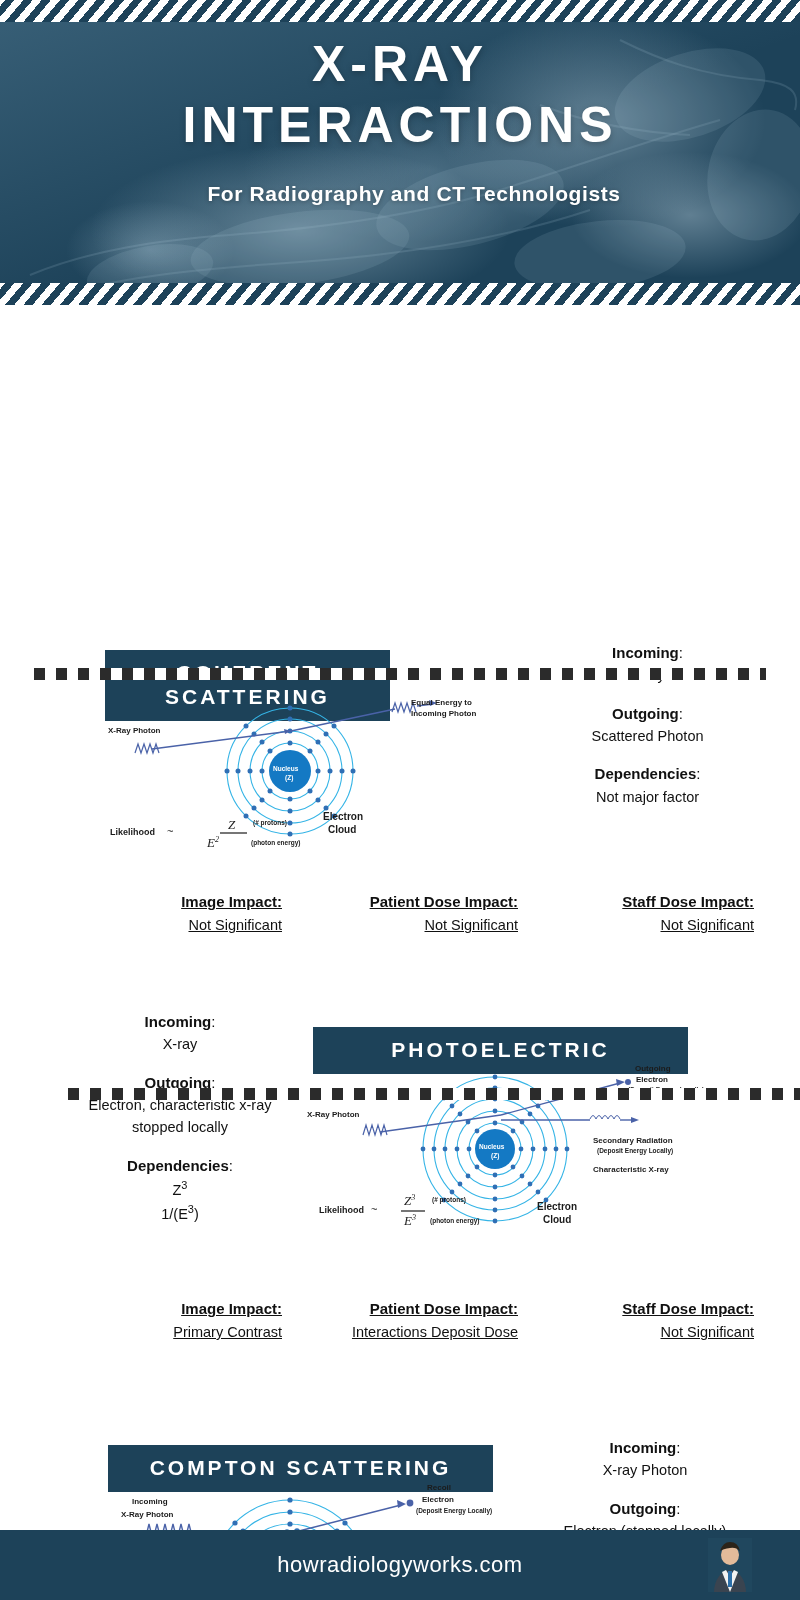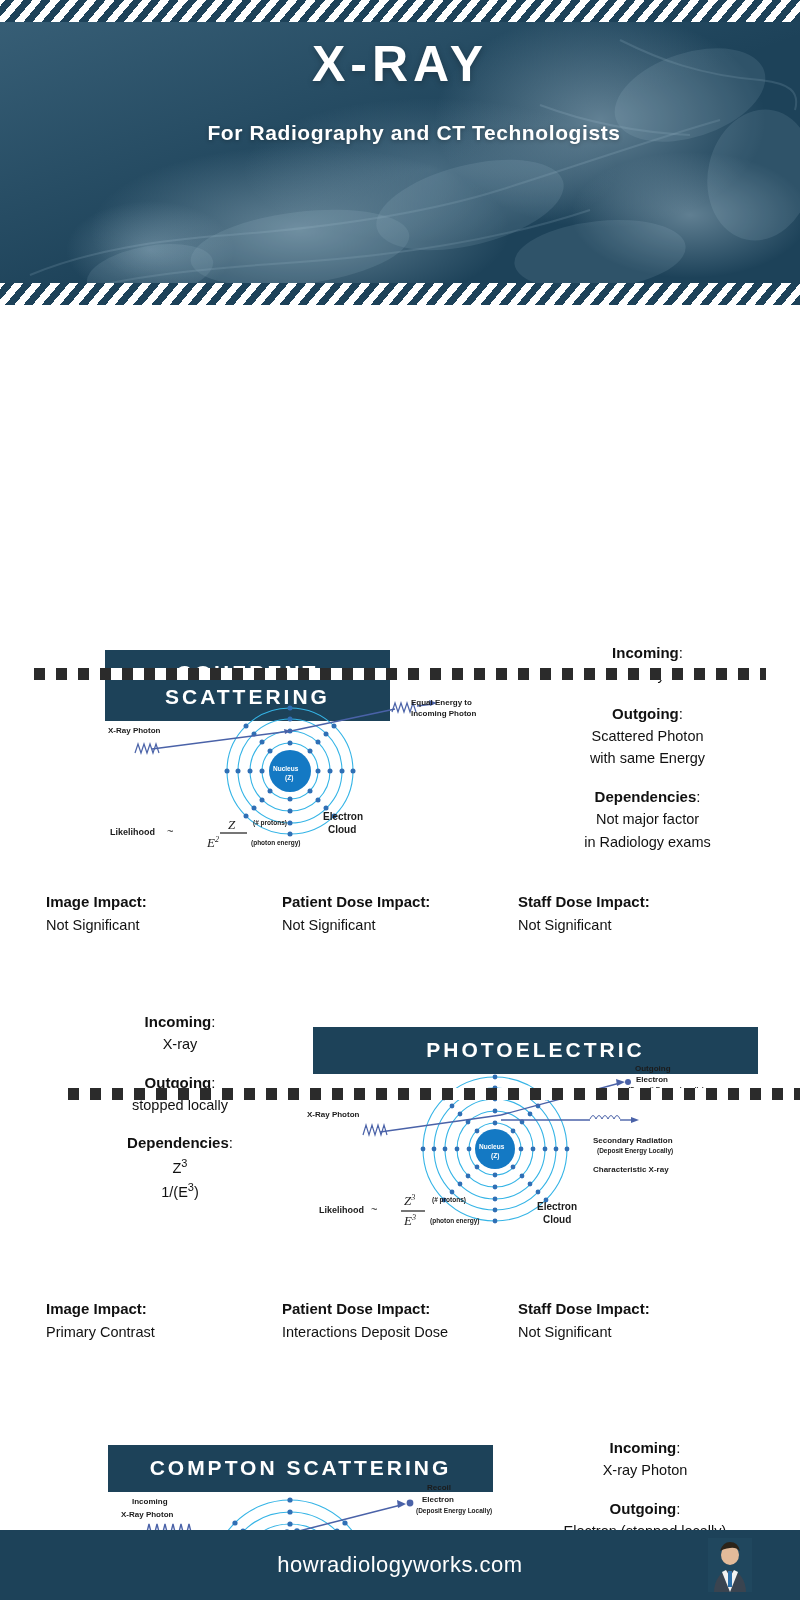--- a/index.html
+++ b/index.html
@@ -133,24 +133,25 @@
 
   
   .impact-row {
     display: flex;
     width: 800px;
     box-sizing: border-box;
     padding: 0 46px;
   }
   .impact-cell {
     flex: 1;
-    text-align: left;
+    text-align: right;
     font-size: 14.5px;
     color: #111111;
     line-height: 1.6;
+    text-decoration: underline;
   }
   .impact-label { font-weight: bold; font-size: 15px; display: block; }
   .impact-value { display: block; }
 
   
   .diagram { position: relative; }
   .dg-text {
     position: absolute;
     font-size: 8px;
     font-weight: bold;
@@ -212,20 +213,21 @@
         <ellipse cx="470" cy="205" rx="96" ry="40" transform="rotate(-14 470 205)"></ellipse>
         <ellipse cx="600" cy="255" rx="86" ry="34" transform="rotate(-6 600 255)"></ellipse>
       </g>
     </svg>
 
     <div class="stripe-band stripe-top"></div>
     <div class="stripe-band stripe-bottom"></div>
 
     <div class="header-inner">
       <div class="title-line title-1">X-RAY</div>
+      <div class="title-line title-2">INTERACTIONS</div>
       <div class="subtitle">For Radiography and CT Technologists</div>
     </div>
   </div>
 
   <div class="section">
 
     <div class="abs band" style="left:105px; top:345px; width:285px;">COHERENT SCATTERING</div>
 
     <div class="abs diagram" style="left:95px; top:388px; width:400px; height:165px;">
       <svg width="400" height="165" viewBox="0 0 400 165">
@@ -306,26 +308,24 @@
     </div>
 
     <div class="abs info-col" style="left:500px; top:336px; width:295px;">
       <div class="info-block">
         <span class="info-label"><span>Incoming</span><span class="colon">:</span></span>
         <span class="info-value">X-ray</span>
       </div>
       <div class="info-block">
         <span class="info-label"><span>Outgoing</span><span class="colon">:</span></span>
         <span class="info-value">Scattered Photon</span>
-        <span class="info-value">with same Energy</span>
       </div>
       <div class="info-block">
         <span class="info-label"><span>Dependencies</span><span class="colon">:</span></span>
         <span class="info-value">Not major factor</span>
-        <span class="info-value">in Radiology exams</span>
       </div>
     </div>
 
     <div class="abs impact-row" style="left:0; top:585px;">
       <div class="impact-cell">
         <span class="impact-label">Image Impact:</span>
         <span class="impact-value">Not Significant</span>
       </div>
       <div class="impact-cell">
         <span class="impact-label">Patient Dose Impact:</span>
@@ -335,29 +335,30 @@
         <span class="impact-label">Staff Dose Impact:</span>
         <span class="impact-value">Not Significant</span>
       </div>
     </div>
   </div>
 
   <div class="abs dash-sep" style="left:0; top:668px; width:732px;"></div>
 
   <div class="section">
 
-    <div class="abs band" style="left:313px; top:722px; width:445px;">PHOTOELECTRIC</div>
+    <div class="abs band" style="left:313px; top:722px; width:375px;">PHOTOELECTRIC</div>
 
     <div class="abs info-col" style="left:20px; top:705px; width:320px;">
       <div class="info-block">
         <span class="info-label"><span>Incoming</span><span class="colon">:</span></span>
         <span class="info-value">X-ray</span>
       </div>
       <div class="info-block">
         <span class="info-label"><span>Outgoing</span><span class="colon">:</span></span>
+        <span class="info-value">Electron, characteristic x-ray</span>
         <span class="info-value">stopped locally</span>
       </div>
       <div class="info-block">
         <span class="info-label"><span>Dependencies</span><span class="colon">:</span></span>
         <span class="info-value"><span>Z</span><sup style="font-size:11px;">3</sup></span>
         <span class="info-value"><span>1/(E</span><sup style="font-size:11px;">3</sup><span>)</span></span>
       </div>
     </div>
 
     <div class="abs diagram" style="left:305px; top:758px; width:400px; height:170px;">

